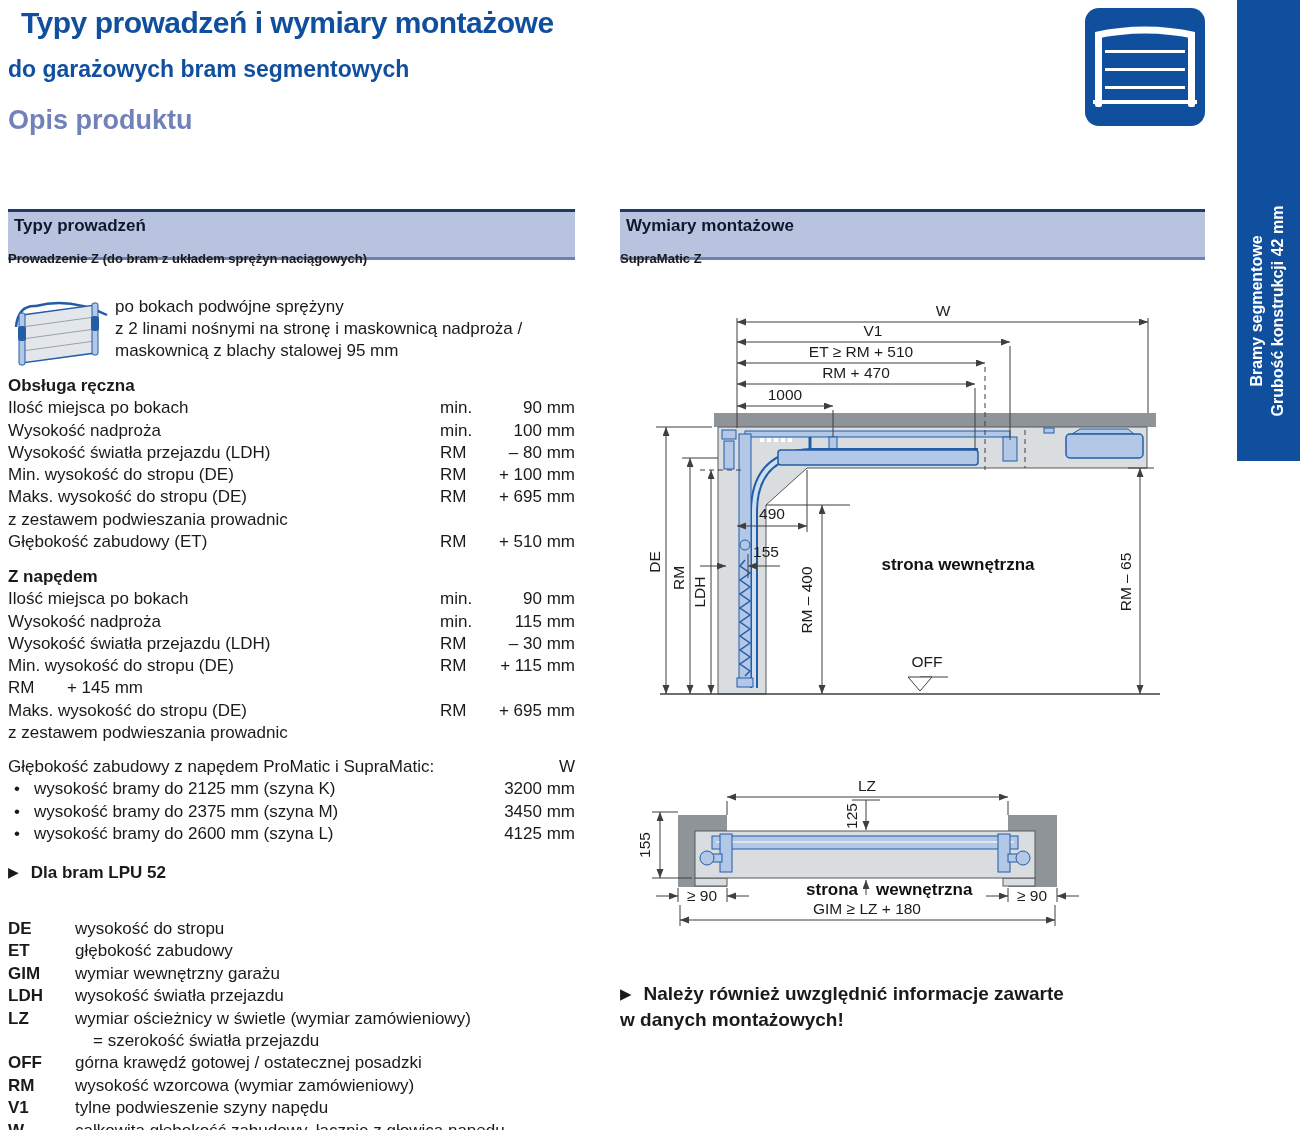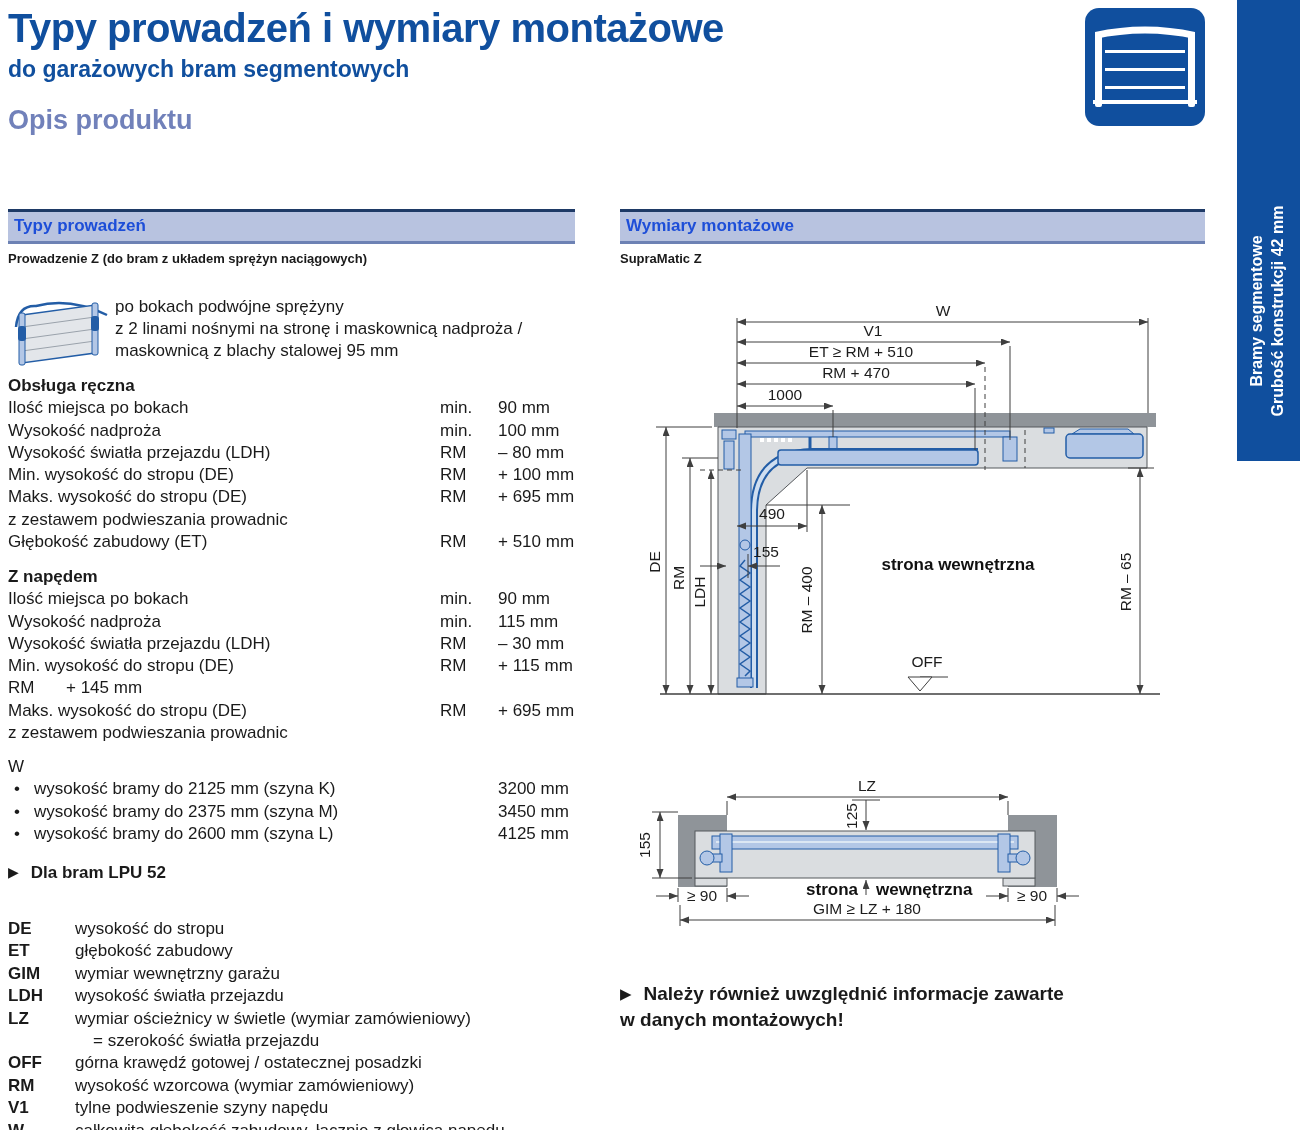--- a/index.html
+++ b/index.html
@@ -7,49 +7,49 @@
     --bar-fill:#b8c3e0; --bar-top:#1e3a66; --bar-bottom:#6d82b4;
     --text:#1a1a1a; --dim:#3f3f3f;
     --dstroke:#235da6; --dfill:#b3c7e6; --dfill-light:#cfdef0;
     --wall:#8f9499; --slab:#dadde0;
   }
   *{margin:0;padding:0;box-sizing:border-box}
   html,body{width:1300px;height:1130px;background:#fff;overflow:hidden;
     font-family:"Liberation Sans","DejaVu Sans",sans-serif;color:var(--text);}
   .page{position:relative;width:1300px;height:1130px;background:#fff;}
 
-  .title{position:absolute;left:8px;top:6px;font-size:40px;font-weight:bold;color:var(--brand);letter-spacing:-.5px}
+  .title{position:absolute;left:21px;top:6px;font-size:30px;font-weight:bold;color:var(--brand);letter-spacing:-.5px}
   .subtitle{position:absolute;left:8px;top:56px;font-size:23px;font-weight:bold;color:var(--brand)}
   .section-title{position:absolute;left:8px;top:105px;font-size:27px;font-weight:bold;color:var(--accent-light)}
 
   .door-icon{position:absolute;left:1085px;top:8px}
 
   .side-tab{position:absolute;left:1237px;top:0;width:63px;height:461px;background:var(--brand)}
   .side-tab-text{position:absolute;left:1237px;top:461px;width:300px;height:63px;
     transform:rotate(-90deg);transform-origin:top left;text-align:center;padding-top:9px;
     color:#fff;font-weight:bold;font-size:16px;line-height:21px;white-space:nowrap}
 
   .col-left{position:absolute;left:8px;top:209px;width:567px}
   .col-right{position:absolute;left:620px;top:209px;width:585px}
 
   .bar{position:absolute;left:0;top:0;width:100%;background:var(--bar-fill);
     border-top:3px solid var(--bar-top);border-bottom:3px solid var(--bar-bottom);
-    font-size:17px;font-weight:bold;color:#1d4ed8;padding:4px 0 5px 6px}
+    font-size:17px;font-weight:bold;color:#0f172a;padding:4px 0 21px 6px}
   .lead{position:absolute;left:0;top:42px;font-size:13px;font-weight:bold}
 
   .media{position:absolute;left:0;top:84px;width:100%}
   .media .desc{position:absolute;left:107px;top:3px;font-size:17px;line-height:22px}
   .mini-door{position:absolute;left:0;top:0}
 
   .tbl{position:absolute;left:0;width:100%;font-size:17px;line-height:22.3px}
   .tbl .t-title{font-weight:bold}
   .row{display:flex}
   .row .lab{width:432px}
   .row .qual{width:58px}
-  .row .val{width:77px;}
+  .row .val{width:77px;text-align:right}
   .row .bullet{width:26px;padding-left:6px}
   .row .blab{width:406px}
 
   .lpu{position:absolute;left:0;top:654px;font-size:17px;font-weight:bold}
   .tri{display:inline-block;font-size:14px;margin-right:12px;transform:translateY(-1px)}
 
   .legend{position:absolute;left:0;top:709px;font-size:17px;line-height:22.4px}
   .lg-row{display:flex}
   .lg-row .abbr{width:67px;font-weight:bold}
 
@@ -195,20 +195,21 @@
         </div>
       <div class="row">
           <span class="lab">z zestawem podwieszania prowadnic</span>
           <span class="qual"></span>
           <span class="val"></span>
         </div>
     </div>
 
     <div class="tbl" style="top:547px">
       <div class="row">
+          <span class="lab" style="width:490px">Głębokość zabudowy z napędem ProMatic i SupraMatic:</span>
           <span class="val">W</span>
         </div>
       <div class="row">
           <span class="bullet">•</span>
           <span class="blab">wysokość bramy do 2125 mm (szyna K)</span>
           <span class="qual"></span>
           <span class="val">3200 mm</span>
         </div>
       <div class="row">
           <span class="bullet">•</span>

